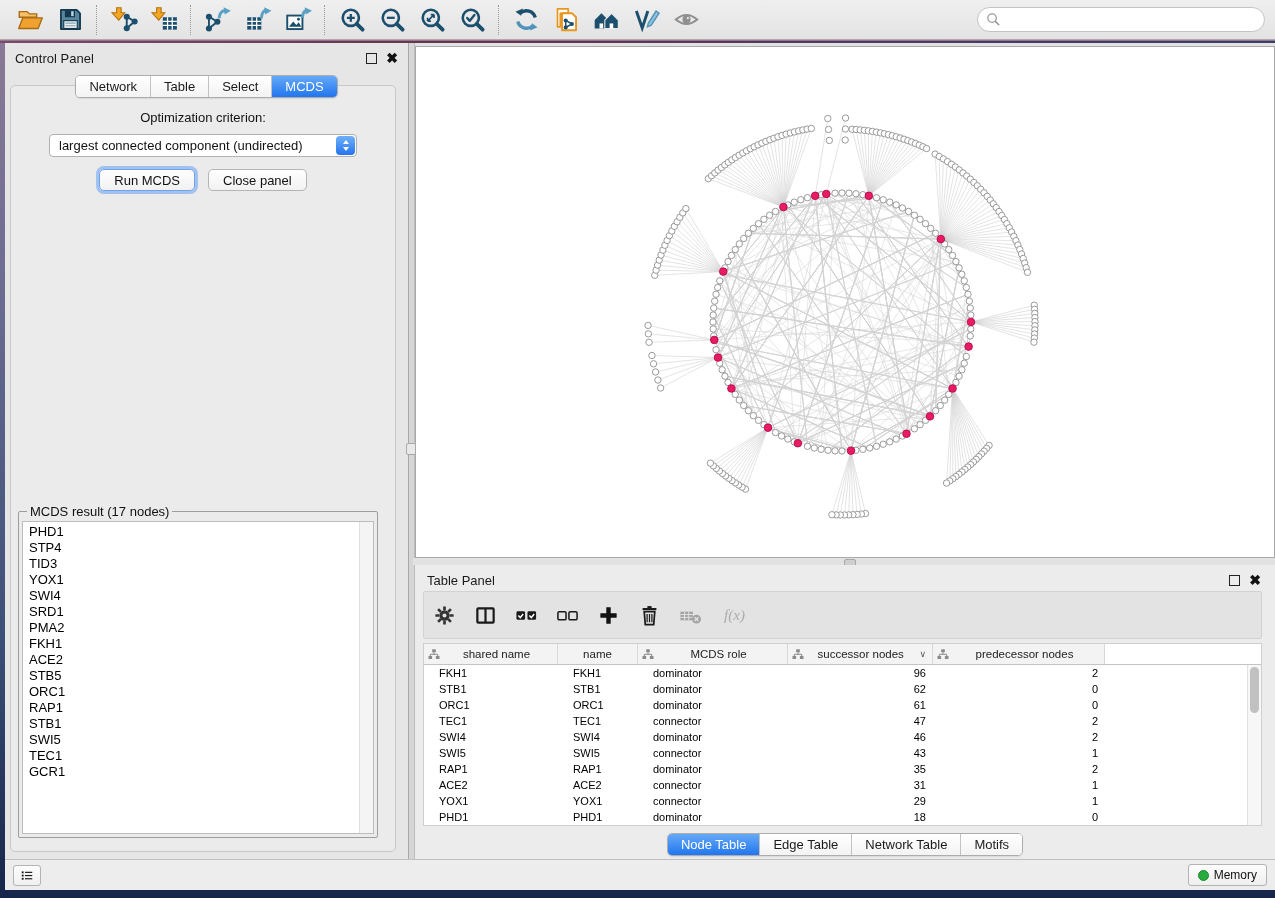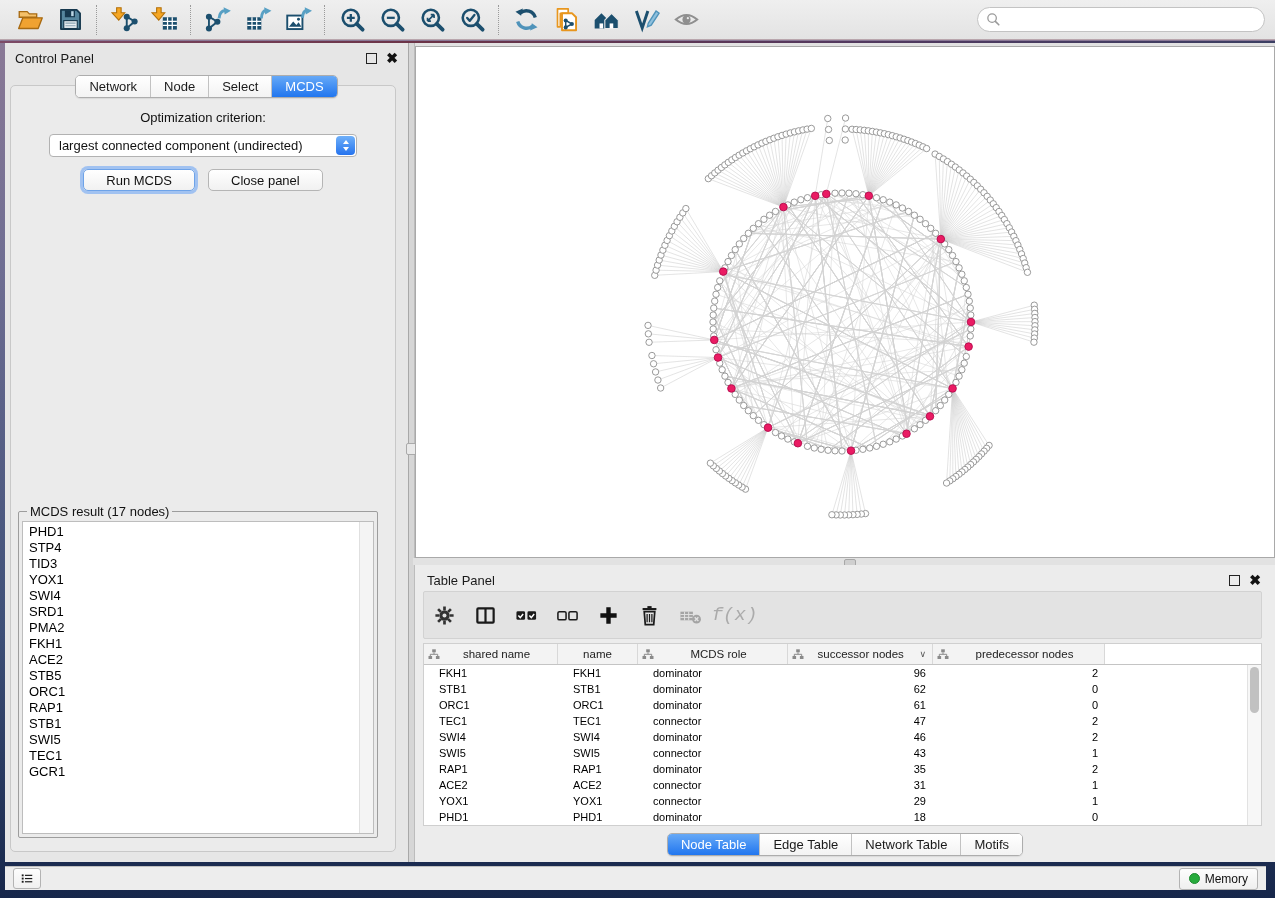--- a/index.html
+++ b/index.html
@@ -42,21 +42,21 @@
               border:1px solid #c8c8c8;border-radius:5px;}
   .opt-label{text-align:center;font-size:13px;color:#111;margin-top:24px;}
   .combo{position:relative;margin:9px auto 0 auto;width:308px;height:23px;background:#fff;
          border:1px solid #b2b2b2;border-radius:4px;box-sizing:border-box;cursor:pointer;
          display:flex;align-items:center;}
   .combo-text{font-size:13px;color:#111;padding-left:9px;flex:1;white-space:nowrap;}
   .combo-step{width:19px;height:19px;margin-right:1px;border-radius:4px;
               background:linear-gradient(#6fb0f9,#2573ee);display:flex;flex-direction:column;
               align-items:center;justify-content:center;gap:1px;}
   .btn-row{display:flex;justify-content:center;gap:13px;margin-top:12px;}
-  .mac-btn{height:22px;padding:0 22px;font-size:13px;color:#111;background:linear-gradient(#ffffff,#f1f1f1);
+  .mac-btn{height:22px;padding:0 14px;font-size:13px;color:#111;background:linear-gradient(#ffffff,#f1f1f1);
            border:1px solid #b5b5b5;border-radius:5px;cursor:pointer;font-family:"Liberation Sans",sans-serif;}
   .mac-btn.focused{box-shadow:0 0 0 3px rgba(100,160,245,.55);border-color:#6ea3e8;}
   fieldset.mcds{position:absolute;left:7px;right:17px;top:418px;bottom:13px;margin:0;
                 border:1px solid #9d9d9d;border-radius:2px;padding:2px 3px 3px 3px;}
   fieldset.mcds legend{font-size:13px;color:#111;padding:0 3px;margin-left:5px;}
   .listbox{position:relative;width:100%;height:100%;background:#fff;border:1px solid #bdbdbd;
            box-sizing:border-box;overflow:hidden;}
   .listbox ul{list-style:none;margin:0;padding:2px 0 0 0;}
   .listbox li{font-size:13px;line-height:16px;padding-left:6px;color:#000;cursor:default;}
   .list-scroll{position:absolute;top:0;right:0;width:13px;bottom:0;background:#f4f4f4;border-left:1px solid #e0e0e0;}
@@ -77,37 +77,37 @@
   .tl.yellow{left:22px;background:#f6b53d;border:.5px solid #dfa036;}
   .tl.green{left:38px;background:#3ec453;border:.5px solid #2fa843;}
   .net-title{font-size:11.5px;color:#2c2c2c;}
   .net-canvas{position:absolute;top:17px;left:0;right:0;bottom:0;background:#fff;overflow:hidden;cursor:default;}
   
   .table-panel{position:absolute;left:410px;right:0;top:522px;bottom:0;background:#ececec;}
   .tp-toolstrip{position:absolute;left:8px;right:13px;top:26px;height:46px;background:#e3e3e3;
                 border:1px solid #d2d2d2;border-radius:2px;display:flex;align-items:center;gap:0;}
   .tp-ic{width:41px;display:flex;justify-content:center;align-items:center;background:none;border:none;padding:0;cursor:pointer;}
   .tp-ic.disabled{cursor:default;}
-  .fx-label{font-size:19px;font-style:italic;color:#ababab;font-family:Liberation Mono, monospace;padding-left:6px;}
+  .fx-label{font-size:15px;font-style:italic;color:#ababab;font-family:Liberation Serif, serif;padding-left:6px;}
   .grid-wrap{position:absolute;left:8px;right:13px;top:78px;height:183px;background:#fff;
              border:1px solid #cfcfcf;box-sizing:border-box;overflow:hidden;}
   .grid-head{display:flex;height:20px;background:#fff;border-bottom:1px solid #c4c4c4;}
   .gh-cell{display:flex;align-items:center;box-sizing:border-box;background:#f3f3f3;
            border-right:1px solid #d8d8d8;font-size:11.5px;color:#222;padding:0 4px;cursor:pointer;}
   .gh-cell .lbl{flex:1;text-align:center;}
   .sortv{font-size:9px;color:#555;margin:0 2px;}
   .grid-row{display:flex;height:16px;cursor:default;}
   .gr-cell{box-sizing:border-box;font-size:11px;color:#000;line-height:16px;white-space:nowrap;overflow:hidden;}
   .gr-cell.num{text-align:right;padding-right:7px;}
   .gr-cell.txt{padding-left:15px;}
   .grid-scroll{position:absolute;top:21px;right:0;width:13px;bottom:0;background:#f7f7f7;border-left:1px solid #e2e2e2;}
   .grid-thumb{position:absolute;top:2px;left:2px;width:9px;height:46px;background:#c1c1c1;border-radius:5px;}
   .tp-tabs{position:absolute;left:0;right:0;bottom:6px;display:flex;justify-content:center;}
   
-  .statusbar{position:absolute;left:5px;right:9px;bottom:8px;height:24px;background:#ededed;
+  .statusbar{position:absolute;left:5px;right:0;bottom:8px;height:31px;background:#ededed;
              border-top:1px solid #c0c0c0;display:flex;align-items:center;padding:0 8px;box-sizing:border-box;}
   .status-left-btn{width:28px;height:21px;border:1px solid #b3b3b3;border-radius:3px;
                    background:linear-gradient(#fdfdfd,#f0f0f0);display:flex;align-items:center;justify-content:center;cursor:pointer;}
   .memory-btn{margin-left:auto;height:22px;border:1px solid #b3b3b3;border-radius:3px;
               background:linear-gradient(#fdfdfd,#efefef);display:flex;align-items:center;gap:5px;
               padding:0 9px;font-size:12px;color:#111;cursor:pointer;font-family:"Liberation Sans",sans-serif;}
   .mem-dot{width:9px;height:9px;border-radius:50%;background:#27ab3c;border:1px solid #1d8a2f;}
   svg.ic{display:block;}
 </style>
 </head>
@@ -381,21 +381,21 @@
       <div class="panel-title-row">
         <span class="panel-title">Control Panel</span>
         <span class="panel-wctrls">
           <span class="float-box"></span>
           <span class="close-x">✖</span>
         </span>
       </div>
       <div class="seg-bar">
           <div class="seg" id="cp-tabs">
             <button>Network</button>
-            <button>Node</button>
+            <button>Table</button>
             <button>Select</button>
             <button class="sel">MCDS</button>
           </div>
         </div>
       <div class="cp-content">
         <div class="opt-label">Optimization criterion:</div>
         <div class="combo">
           <span class="combo-text">largest connected component (undirected)</span>
           <span class="combo-step">
             <svg width="8" height="6" viewBox="0 0 8 6">

